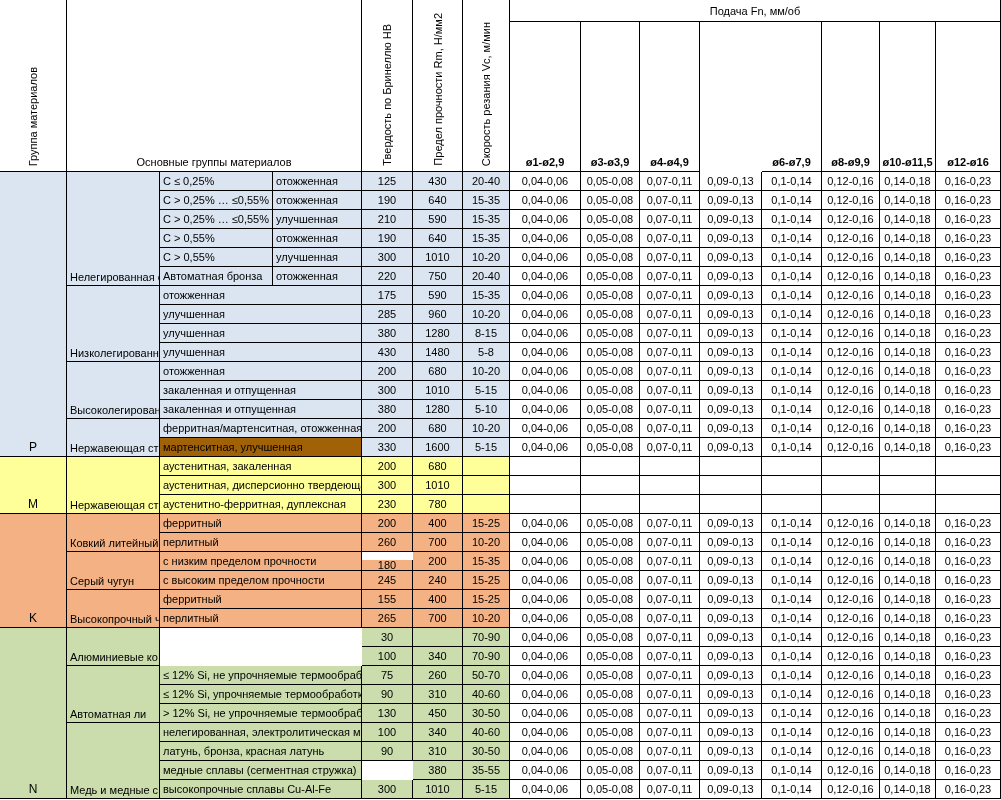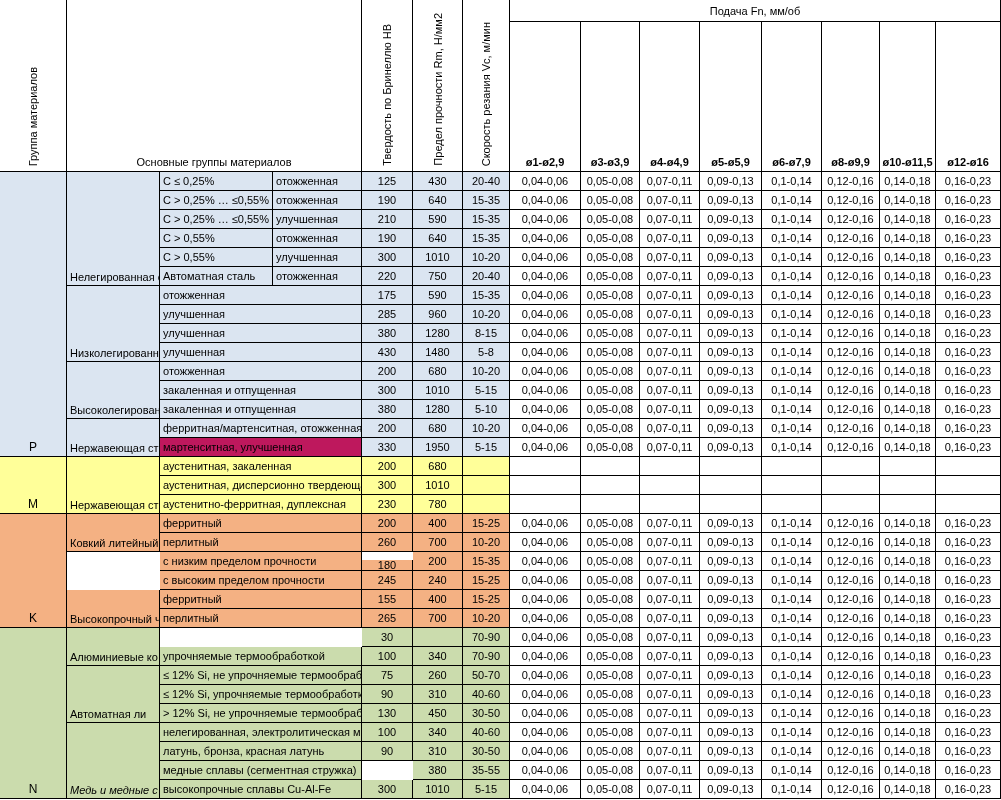--- a/index.html
+++ b/index.html
@@ -50,21 +50,20 @@
     <span class="vtext">Предел прочности Rm, Н/мм2</span>
   </div>
   <div class="cell vwrap" style="grid-column:7;grid-row:1/3">
     <span class="vtext">Скорость резания Vc, м/мин</span>
   </div>
   <div class="cell ftitle" style="grid-column:8/16;grid-row:1">Подача Fn, мм/об</div>
 
 <div class="cell dia" style="grid-area: 2 / 8;">ø1-ø2,9</div>
     <div class="cell dia" style="grid-area: 2 / 9;">ø3-ø3,9</div>
     <div class="cell dia" style="grid-area: 2 / 10;">ø4-ø4,9</div>
-    <div class="cell dia" style="grid-area: 2 / 11;">ø5-ø5,9</div>
     <div class="cell dia" style="grid-area: 2 / 12;">ø6-ø7,9</div>
     <div class="cell dia" style="grid-area: 2 / 13;">ø8-ø9,9</div>
     <div class="cell dia" style="grid-area: 2 / 14;">ø10-ø11,5</div>
     <div class="cell dia" style="grid-area: 2 / 15;">ø12-ø16</div>
     <div class="cell letter" style="grid-area: 3 / 1 / span 15; background: rgb(219, 229, 241);">P</div>
     <div class="cell blabel" style="grid-area: 3 / 2 / span 6; background: rgb(219, 229, 241);">Нелегированная с</div>
     <div class="cell text" style="grid-area: 3 / 3; background: rgb(219, 229, 241);">C ≤ 0,25%</div>
     <div class="cell text" style="grid-area: 3 / 4; background: rgb(219, 229, 241);">отожженная</div>
     <div class="cell num" style="grid-area: 3 / 5; background: rgb(219, 229, 241);">125</div>
     <div class="cell num" style="grid-area: 3 / 6; background: rgb(219, 229, 241);">430</div>
@@ -122,21 +121,21 @@
     <div class="cell num" style="grid-area: 7 / 6; background: rgb(219, 229, 241);">1010</div>
     <div class="cell num" style="grid-area: 7 / 7; background: rgb(219, 229, 241);">10-20</div>
     <div class="cell num" style="grid-area: 7 / 8;">0,04-0,06</div>
     <div class="cell num" style="grid-area: 7 / 9;">0,05-0,08</div>
     <div class="cell num" style="grid-area: 7 / 10;">0,07-0,11</div>
     <div class="cell num" style="grid-area: 7 / 11;">0,09-0,13</div>
     <div class="cell num" style="grid-area: 7 / 12;">0,1-0,14</div>
     <div class="cell num" style="grid-area: 7 / 13;">0,12-0,16</div>
     <div class="cell num" style="grid-area: 7 / 14;">0,14-0,18</div>
     <div class="cell num" style="grid-area: 7 / 15;">0,16-0,23</div>
-    <div class="cell text" style="grid-area: 8 / 3; background: rgb(219, 229, 241);">Автоматная сталь</div>
+    <div class="cell text" style="grid-area: 8 / 3; background: rgb(219, 229, 241);">Автоматная бронза</div>
     <div class="cell text" style="grid-area: 8 / 4; background: rgb(219, 229, 241);">отожженная</div>
     <div class="cell num" style="grid-area: 8 / 5; background: rgb(219, 229, 241);">220</div>
     <div class="cell num" style="grid-area: 8 / 6; background: rgb(219, 229, 241);">750</div>
     <div class="cell num" style="grid-area: 8 / 7; background: rgb(219, 229, 241);">20-40</div>
     <div class="cell num" style="grid-area: 8 / 8;">0,04-0,06</div>
     <div class="cell num" style="grid-area: 8 / 9;">0,05-0,08</div>
     <div class="cell num" style="grid-area: 8 / 10;">0,07-0,11</div>
     <div class="cell num" style="grid-area: 8 / 11;">0,09-0,13</div>
     <div class="cell num" style="grid-area: 8 / 12;">0,1-0,14</div>
     <div class="cell num" style="grid-area: 8 / 13;">0,12-0,16</div>
@@ -234,23 +233,23 @@
     <div class="cell num" style="grid-area: 16 / 6; background: rgb(219, 229, 241);">680</div>
     <div class="cell num" style="grid-area: 16 / 7; background: rgb(219, 229, 241);">10-20</div>
     <div class="cell num" style="grid-area: 16 / 8;">0,04-0,06</div>
     <div class="cell num" style="grid-area: 16 / 9;">0,05-0,08</div>
     <div class="cell num" style="grid-area: 16 / 10;">0,07-0,11</div>
     <div class="cell num" style="grid-area: 16 / 11;">0,09-0,13</div>
     <div class="cell num" style="grid-area: 16 / 12;">0,1-0,14</div>
     <div class="cell num" style="grid-area: 16 / 13;">0,12-0,16</div>
     <div class="cell num" style="grid-area: 16 / 14;">0,14-0,18</div>
     <div class="cell num" style="grid-area: 16 / 15;">0,16-0,23</div>
-    <div class="cell text" style="grid-area: 17 / 3 / auto / span 2; background: #be185d;">мартенситная, улучшенная</div>
+    <div class="cell text" style="grid-area: 17 / 3 / auto / span 2; background: #a16207;">мартенситная, улучшенная</div>
     <div class="cell num" style="grid-area: 17 / 5; background: rgb(219, 229, 241);">330</div>
-    <div class="cell num" style="grid-area: 17 / 6; background: rgb(219, 229, 241);">1950</div>
+    <div class="cell num" style="grid-area: 17 / 6; background: rgb(219, 229, 241);">1600</div>
     <div class="cell num" style="grid-area: 17 / 7; background: rgb(219, 229, 241);">5-15</div>
     <div class="cell num" style="grid-area: 17 / 8;">0,04-0,06</div>
     <div class="cell num" style="grid-area: 17 / 9;">0,05-0,08</div>
     <div class="cell num" style="grid-area: 17 / 10;">0,07-0,11</div>
     <div class="cell num" style="grid-area: 17 / 11;">0,09-0,13</div>
     <div class="cell num" style="grid-area: 17 / 12;">0,1-0,14</div>
     <div class="cell num" style="grid-area: 17 / 13;">0,12-0,16</div>
     <div class="cell num" style="grid-area: 17 / 14;">0,14-0,18</div>
     <div class="cell num" style="grid-area: 17 / 15;">0,16-0,23</div>
     <div class="cell letter" style="grid-area: 18 / 1 / span 3; background: rgb(255, 255, 153);">M</div>
@@ -310,20 +309,21 @@
     <div class="cell num" style="grid-area: 22 / 6; background: rgb(244, 177, 131);">700</div>
     <div class="cell num" style="grid-area: 22 / 7; background: rgb(244, 177, 131);">10-20</div>
     <div class="cell num" style="grid-area: 22 / 8;">0,04-0,06</div>
     <div class="cell num" style="grid-area: 22 / 9;">0,05-0,08</div>
     <div class="cell num" style="grid-area: 22 / 10;">0,07-0,11</div>
     <div class="cell num" style="grid-area: 22 / 11;">0,09-0,13</div>
     <div class="cell num" style="grid-area: 22 / 12;">0,1-0,14</div>
     <div class="cell num" style="grid-area: 22 / 13;">0,12-0,16</div>
     <div class="cell num" style="grid-area: 22 / 14;">0,14-0,18</div>
     <div class="cell num" style="grid-area: 22 / 15;">0,16-0,23</div>
+    <div class="cell blabel" style="grid-area: 23 / 2 / span 2; background: rgb(244, 177, 131);">Серый чугун</div>
     <div class="cell text" style="grid-area: 23 / 3 / auto / span 2; background: rgb(244, 177, 131);">с низким пределом прочности</div>
     <div class="cell num" style="grid-area: 23 / 5; background: rgb(244, 177, 131); margin-top: 8px;">180</div>
     <div class="cell num" style="grid-area: 23 / 6; background: rgb(244, 177, 131);">200</div>
     <div class="cell num" style="grid-area: 23 / 7; background: rgb(244, 177, 131);">15-35</div>
     <div class="cell num" style="grid-area: 23 / 8;">0,04-0,06</div>
     <div class="cell num" style="grid-area: 23 / 9;">0,05-0,08</div>
     <div class="cell num" style="grid-area: 23 / 10;">0,07-0,11</div>
     <div class="cell num" style="grid-area: 23 / 11;">0,09-0,13</div>
     <div class="cell num" style="grid-area: 23 / 12;">0,1-0,14</div>
     <div class="cell num" style="grid-area: 23 / 13;">0,12-0,16</div>
@@ -372,21 +372,20 @@
     <div class="cell num" style="grid-area: 27 / 6; background: rgb(203, 220, 173);"></div>
     <div class="cell num" style="grid-area: 27 / 7; background: rgb(203, 220, 173);">70-90</div>
     <div class="cell num" style="grid-area: 27 / 8;">0,04-0,06</div>
     <div class="cell num" style="grid-area: 27 / 9;">0,05-0,08</div>
     <div class="cell num" style="grid-area: 27 / 10;">0,07-0,11</div>
     <div class="cell num" style="grid-area: 27 / 11;">0,09-0,13</div>
     <div class="cell num" style="grid-area: 27 / 12;">0,1-0,14</div>
     <div class="cell num" style="grid-area: 27 / 13;">0,12-0,16</div>
     <div class="cell num" style="grid-area: 27 / 14;">0,14-0,18</div>
     <div class="cell num" style="grid-area: 27 / 15;">0,16-0,23</div>
-    <div class="cell text" style="grid-area: 28 / 3 / auto / span 2; background: rgb(203, 220, 173);">упрочняемые термообработкой</div>
     <div class="cell num" style="grid-area: 28 / 5; background: rgb(203, 220, 173);">100</div>
     <div class="cell num" style="grid-area: 28 / 6; background: rgb(203, 220, 173);">340</div>
     <div class="cell num" style="grid-area: 28 / 7; background: rgb(203, 220, 173);">70-90</div>
     <div class="cell num" style="grid-area: 28 / 8;">0,04-0,06</div>
     <div class="cell num" style="grid-area: 28 / 9;">0,05-0,08</div>
     <div class="cell num" style="grid-area: 28 / 10;">0,07-0,11</div>
     <div class="cell num" style="grid-area: 28 / 11;">0,09-0,13</div>
     <div class="cell num" style="grid-area: 28 / 12;">0,1-0,14</div>
     <div class="cell num" style="grid-area: 28 / 13;">0,12-0,16</div>
     <div class="cell num" style="grid-area: 28 / 14;">0,14-0,18</div>
@@ -421,21 +420,21 @@
     <div class="cell num" style="grid-area: 31 / 6; background: rgb(203, 220, 173);">450</div>
     <div class="cell num" style="grid-area: 31 / 7; background: rgb(203, 220, 173);">30-50</div>
     <div class="cell num" style="grid-area: 31 / 8;">0,04-0,06</div>
     <div class="cell num" style="grid-area: 31 / 9;">0,05-0,08</div>
     <div class="cell num" style="grid-area: 31 / 10;">0,07-0,11</div>
     <div class="cell num" style="grid-area: 31 / 11;">0,09-0,13</div>
     <div class="cell num" style="grid-area: 31 / 12;">0,1-0,14</div>
     <div class="cell num" style="grid-area: 31 / 13;">0,12-0,16</div>
     <div class="cell num" style="grid-area: 31 / 14;">0,14-0,18</div>
     <div class="cell num" style="grid-area: 31 / 15;">0,16-0,23</div>
-    <div class="cell blabel" style="grid-area: 32 / 2 / span 4; background: rgb(203, 220, 173); font-style: italic;">Медь и медные с</div>
+    <div class="cell blabel" style="grid-area: 32 / 2 / span 4; background: rgb(203, 220, 173);">Медь и медные с</div>
     <div class="cell text" style="grid-area: 32 / 3 / auto / span 2; background: rgb(203, 220, 173);">нелегированная, электролитическая ме</div>
     <div class="cell num" style="grid-area: 32 / 5; background: rgb(203, 220, 173);">100</div>
     <div class="cell num" style="grid-area: 32 / 6; background: rgb(203, 220, 173);">340</div>
     <div class="cell num" style="grid-area: 32 / 7; background: rgb(203, 220, 173);">40-60</div>
     <div class="cell num" style="grid-area: 32 / 8;">0,04-0,06</div>
     <div class="cell num" style="grid-area: 32 / 9;">0,05-0,08</div>
     <div class="cell num" style="grid-area: 32 / 10;">0,07-0,11</div>
     <div class="cell num" style="grid-area: 32 / 11;">0,09-0,13</div>
     <div class="cell num" style="grid-area: 32 / 12;">0,1-0,14</div>
     <div class="cell num" style="grid-area: 32 / 13;">0,12-0,16</div>

